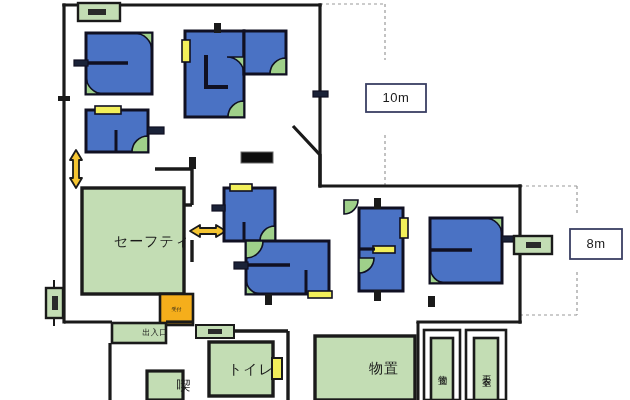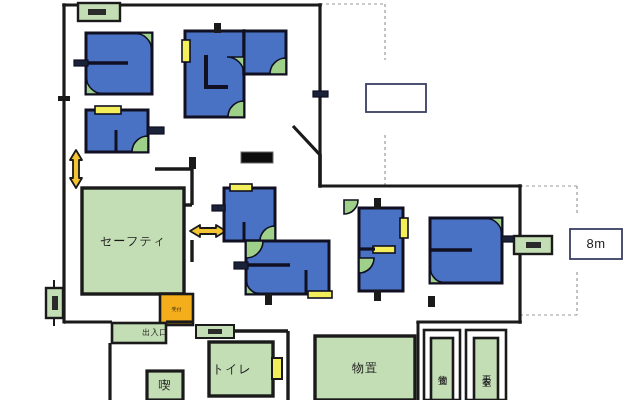--- a/index.html
+++ b/index.html
@@ -32,22 +32,23 @@
     text-align: center;
     color: #1a1a1a;
     pointer-events: none;
     line-height: 1.05;
   }
   .lbl-dim {
     font-size: 13px;
     letter-spacing: 0.5px;
   }
   .lbl-room {
-    font-size: 12px;
+    font-size: 14px;
     letter-spacing: 1px;
+    padding-left: 19px;
   }
   .lbl-room-sm {
     font-size: 9px;
     letter-spacing: 0.5px;
   }
   .lbl-vert {
     writing-mode: vertical-rl;
     text-orientation: upright;
     letter-spacing: 1px;
     font-size: 9px;
@@ -258,20 +259,21 @@
     <g>
       <rect x="514" y="236" width="38" height="18" fill="#c3ddb4" stroke="#1a1a1a" stroke-width="2.4"></rect>
       <rect x="526" y="242" width="15" height="6" fill="#2a2a2a"></rect>
     </g>
 
     <rect x="366" y="84" width="60" height="28" fill="#ffffff" stroke="#3a3f63" stroke-width="1.8"></rect>
     <rect x="570" y="229" width="52" height="30" fill="#ffffff" stroke="#3a3f63" stroke-width="1.8"></rect>
 
   </svg>
 
+  <div class="lbl lbl-dim" style="left:366px; top:84px; width:60px; height:28px;">10m</div>
 
   <div class="lbl lbl-dim" style="left:570px; top:229px; width:52px; height:30px;">8m</div>
 
   <div class="lbl lbl-room" style="left:82px; top:188px; width:102px; height:106px;">セーフティ</div>
 
   <div class="lbl lbl-tiny" style="left:160px; top:294px; width:33px; height:31px;">受付</div>
 
   <div class="lbl lbl-room-sm" style="left:112px; top:323px; width:54px; height:20px; font-size:8px;margin-left:16px;">出入口</div>
 
   <div class="lbl lbl-room" style="left:209px; top:342px; width:46px; height:54px;">トイレ</div>

